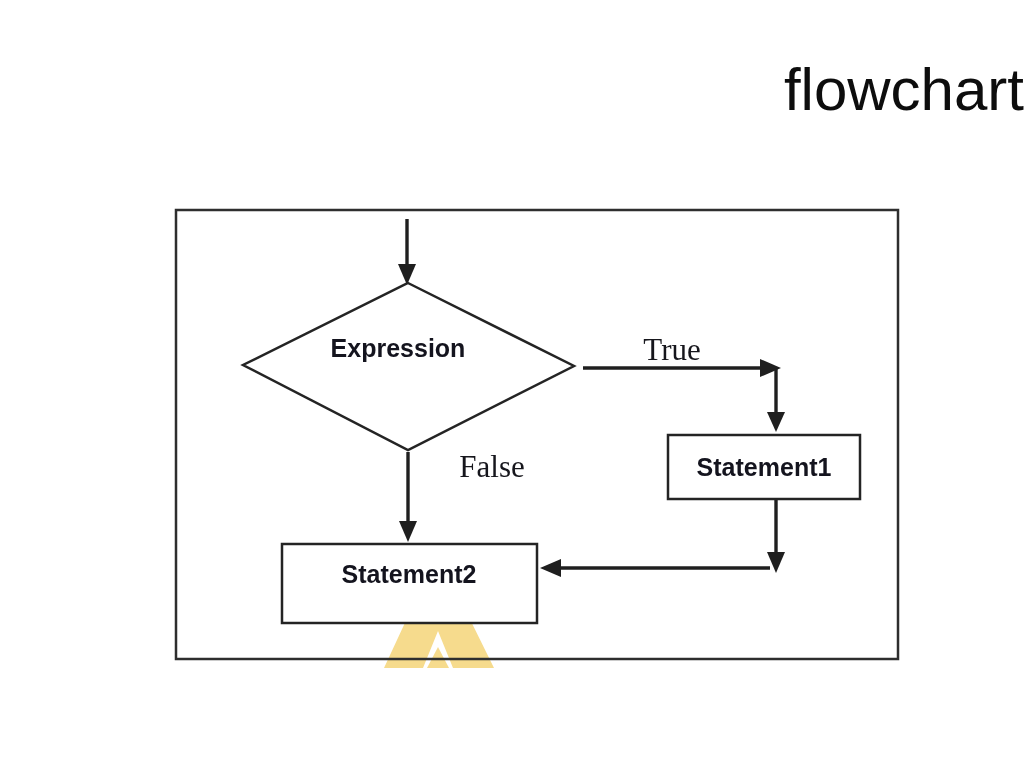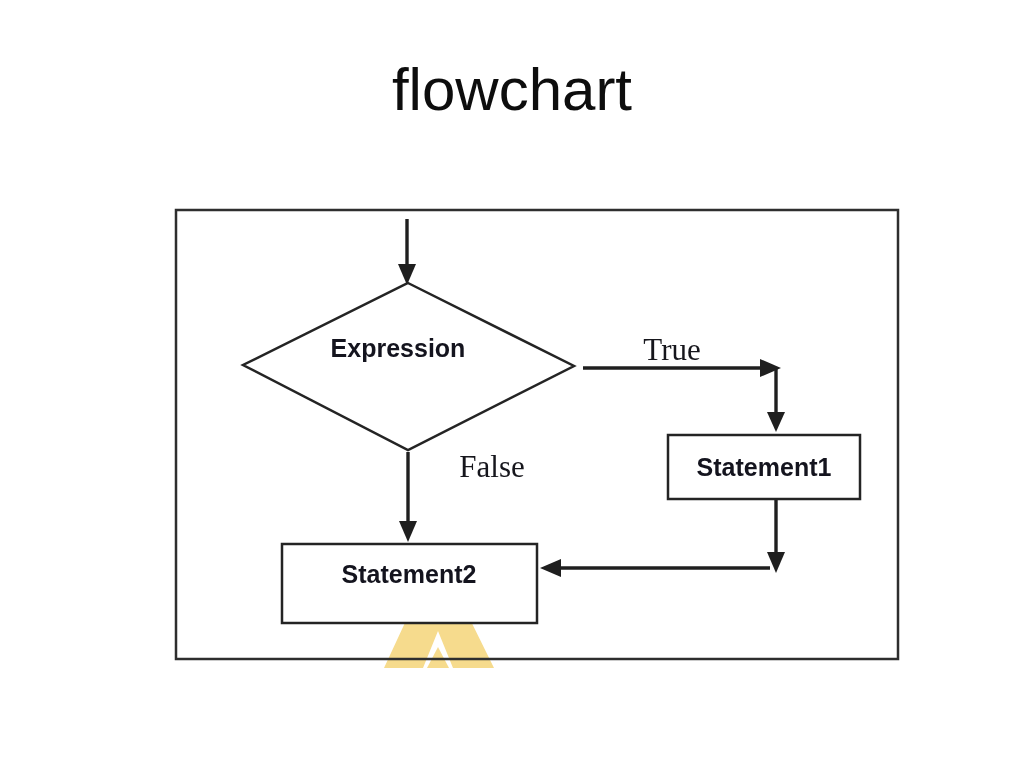--- a/index.html
+++ b/index.html
@@ -15,21 +15,21 @@
     position: relative;
     width: 1024px;
     height: 768px;
     background: #ffffff;
   }
   .slide-title {
     position: absolute;
     top: 58px;
     left: 0;
     width: 1024px;
-    text-align: center;
+    text-align: right;
     font-size: 60px;
     font-weight: 400;
     color: #0d0d0d;
     letter-spacing: 0px;
     line-height: 1.05;
   }
   svg.diagram {
     position: absolute;
     left: 0;
     top: 0;

